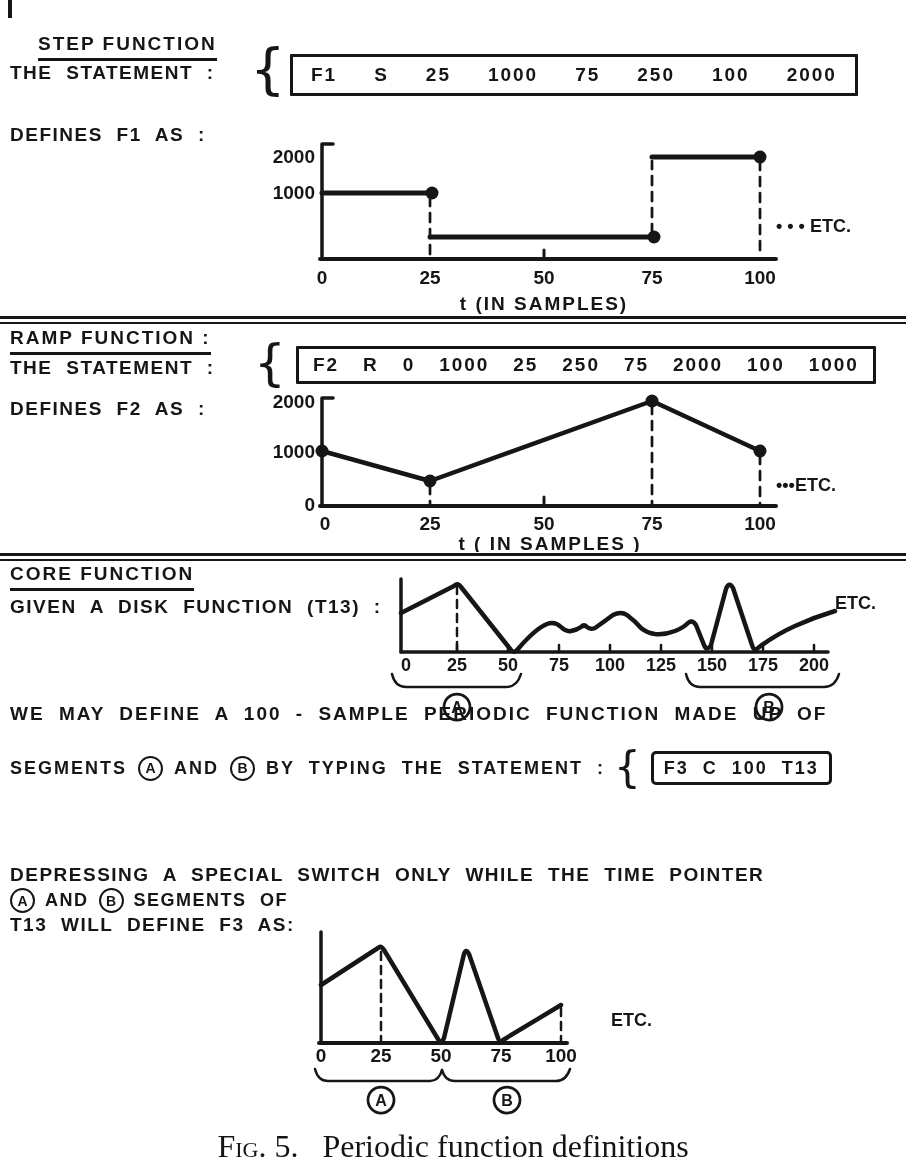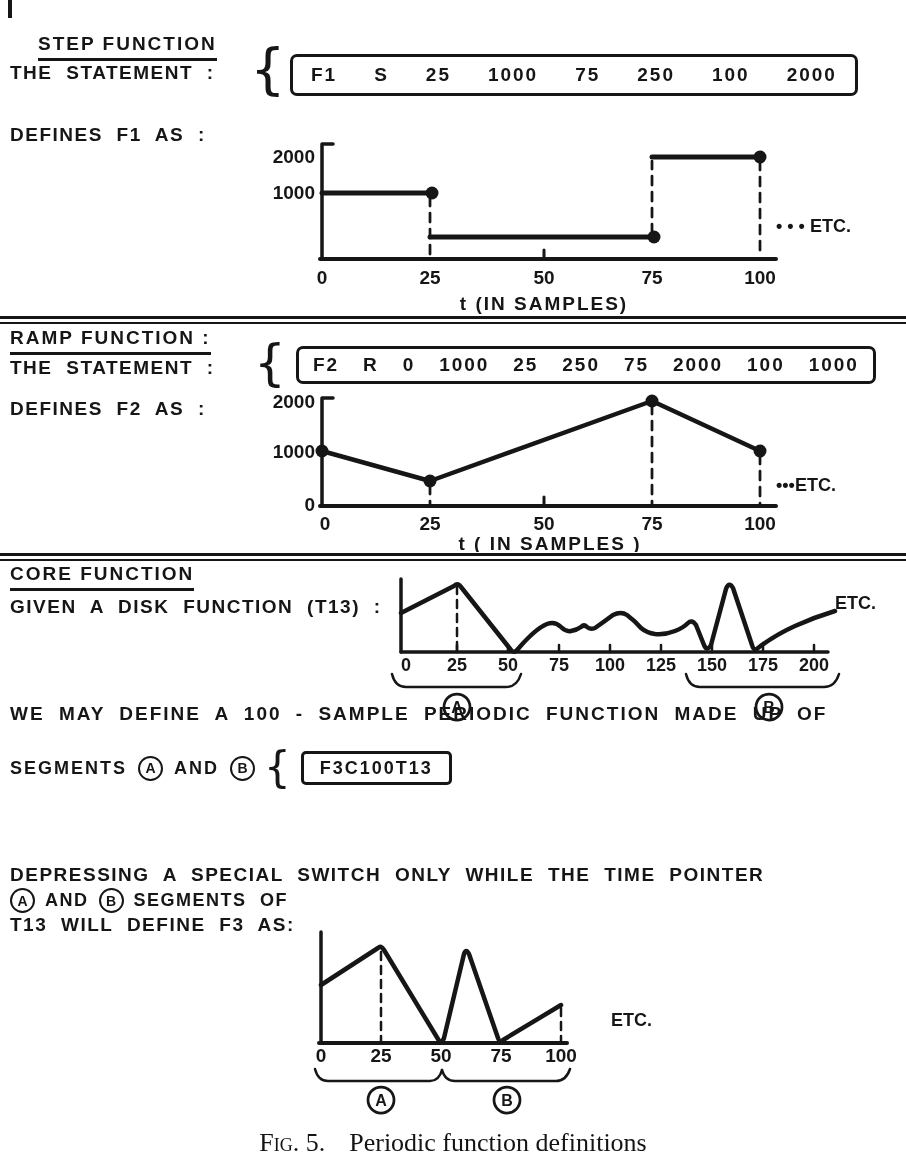--- a/index.html
+++ b/index.html
@@ -8,37 +8,37 @@
   .page { position:relative; width:906px; height:1172px; background:#fff; color:var(--ink);
           font-family:"Liberation Sans", sans-serif; overflow:hidden; }
   .corner-mark { position:absolute; left:8px; top:0; width:4px; height:18px; background:var(--ink); }
   .sec-title { position:absolute; font-weight:700; font-size:19px; letter-spacing:2px;
                border-bottom:3px solid var(--ink); padding-bottom:3px; white-space:nowrap; }
   .lbl { position:absolute; font-weight:700; font-size:19px; letter-spacing:1.5px; word-spacing:7px;
          white-space:nowrap; }
   .brace { position:absolute; font-family:"DejaVu Sans", sans-serif; font-weight:400;
            line-height:1; color:var(--ink); }
   .stmt-box { position:absolute; display:flex; align-items:center; justify-content:space-between;
-              border:3.5px solid var(--ink); border-radius:7px; padding:0 18px; font-weight:700;
+              border:3.5px solid var(--ink); border-radius:1px; padding:0 18px; font-weight:700;
               font-size:19px; letter-spacing:2px; }
-  .stmt-box.inline { position:static; height:34px; padding:0 16px; border-radius:5px; font-size:18px;
-                     justify-content:flex-start; border-width:3px; }
+  .stmt-box.inline { position:static; height:34px; padding:0 10px; border-radius:5px; font-size:18px;
+                     justify-content:flex-start; gap:14px; border-width:3px; }
   .flexline { position:absolute; display:flex; align-items:center; gap:11px; font-weight:700;
               font-size:18px; letter-spacing:2px; word-spacing:7px; white-space:nowrap; }
   .circ { display:inline-flex; align-items:center; justify-content:center; width:25px; height:25px;
           border:2.5px solid var(--ink); border-radius:50%; font-size:14px; letter-spacing:0; flex:none; }
   .brace-inline { font-family:"DejaVu Sans", sans-serif; font-size:42px; line-height:34px;
                   font-weight:400; margin:0 -3px 0 -2px; }
   .rule { position:absolute; left:0; width:906px; }
   .rule .r1 { height:3px; background:var(--ink); }
   .rule .r2 { height:2px; background:var(--ink); margin-top:3px; }
   .chart { position:absolute; }
   svg text { font-family:"Liberation Sans", sans-serif; font-weight:700; fill:var(--ink); }
   .caption { position:absolute; left:0; top:1128px; width:906px; text-align:center;
-             font-family:"Liberation Serif", serif; font-size:26px; color:#141414; }
+             font-family:"Liberation Serif", serif; font-size:32px; color:#141414; }
   .caption .fig { font-variant:small-caps; margin-right:24px; }
 </style>
 </head>
 <body>
 
 <div class="page">
 
   <div class="corner-mark"></div>
 
   <div class="sec-title" style="left:38px; top:33px">STEP FUNCTION</div>
@@ -200,20 +200,21 @@
   <div class="lbl" style="left:10px; top:703px; letter-spacing:2px">WE MAY DEFINE A 100 - SAMPLE PERIODIC FUNCTION MADE UP OF</div>
   <div class="flexline" style="left:10px; top:751px">
     <span>SEGMENTS</span>
     <span class="circ">
         <span>A</span>
       </span>
     <span>AND</span>
     <span class="circ">
         <span>B</span>
       </span>
+    <span>BY TYPING THE STATEMENT :</span>
     <span class="brace-inline">{</span>
     <span class="stmt-box inline">
         <span class="tok">F3</span>
         <span class="tok">C</span>
         <span class="tok">100</span>
         <span class="tok">T13</span>
       </span>
   </div>
 
   <div class="lbl" style="left:10px; top:864px">DEPRESSING A SPECIAL SWITCH ONLY WHILE THE TIME POINTER</div>

